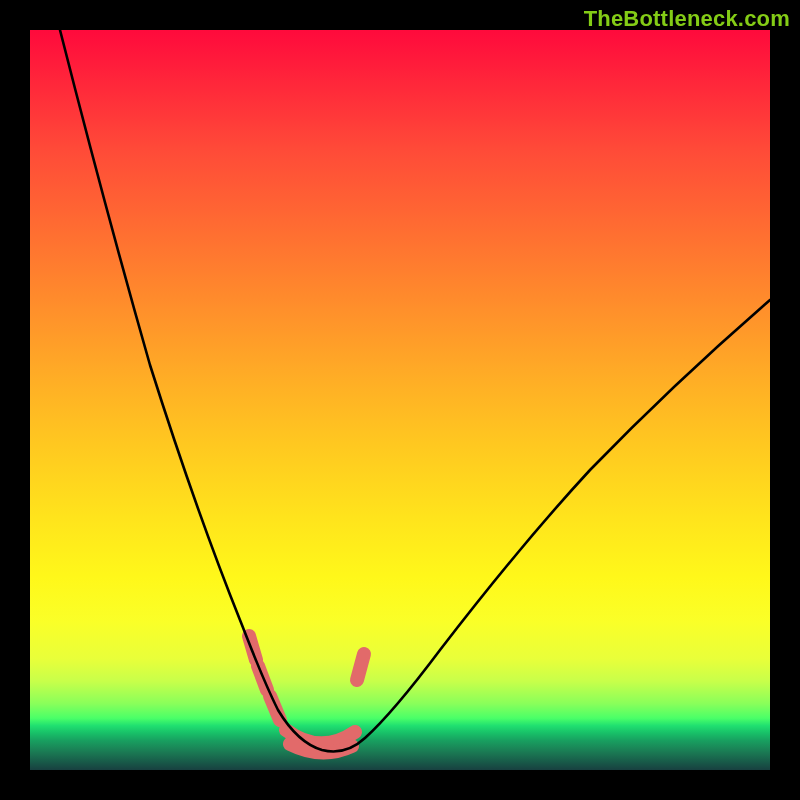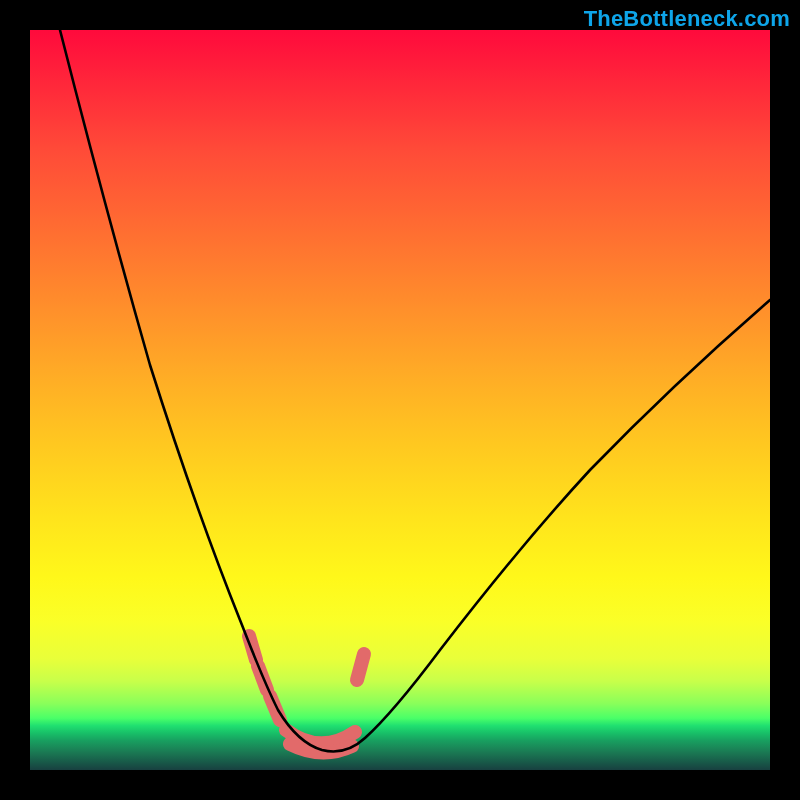--- a/index.html
+++ b/index.html
@@ -39,21 +39,21 @@
       #185848 99%,
       #184040 100%);
   }
   .watermark {
     position: absolute;
     top: 6px;
     right: 10px;
     font-family: Arial, Helvetica, sans-serif;
     font-size: 22px;
     font-weight: 600;
-    color: #0ea5e9;
+    color: #84cc16;
     letter-spacing: 0.2px;
     user-select: none;
     margin-left: 6px;
   }
   svg.curve {
     position: absolute;
     left: 30px;
     top: 30px;
     width: 740px;
     height: 740px;

